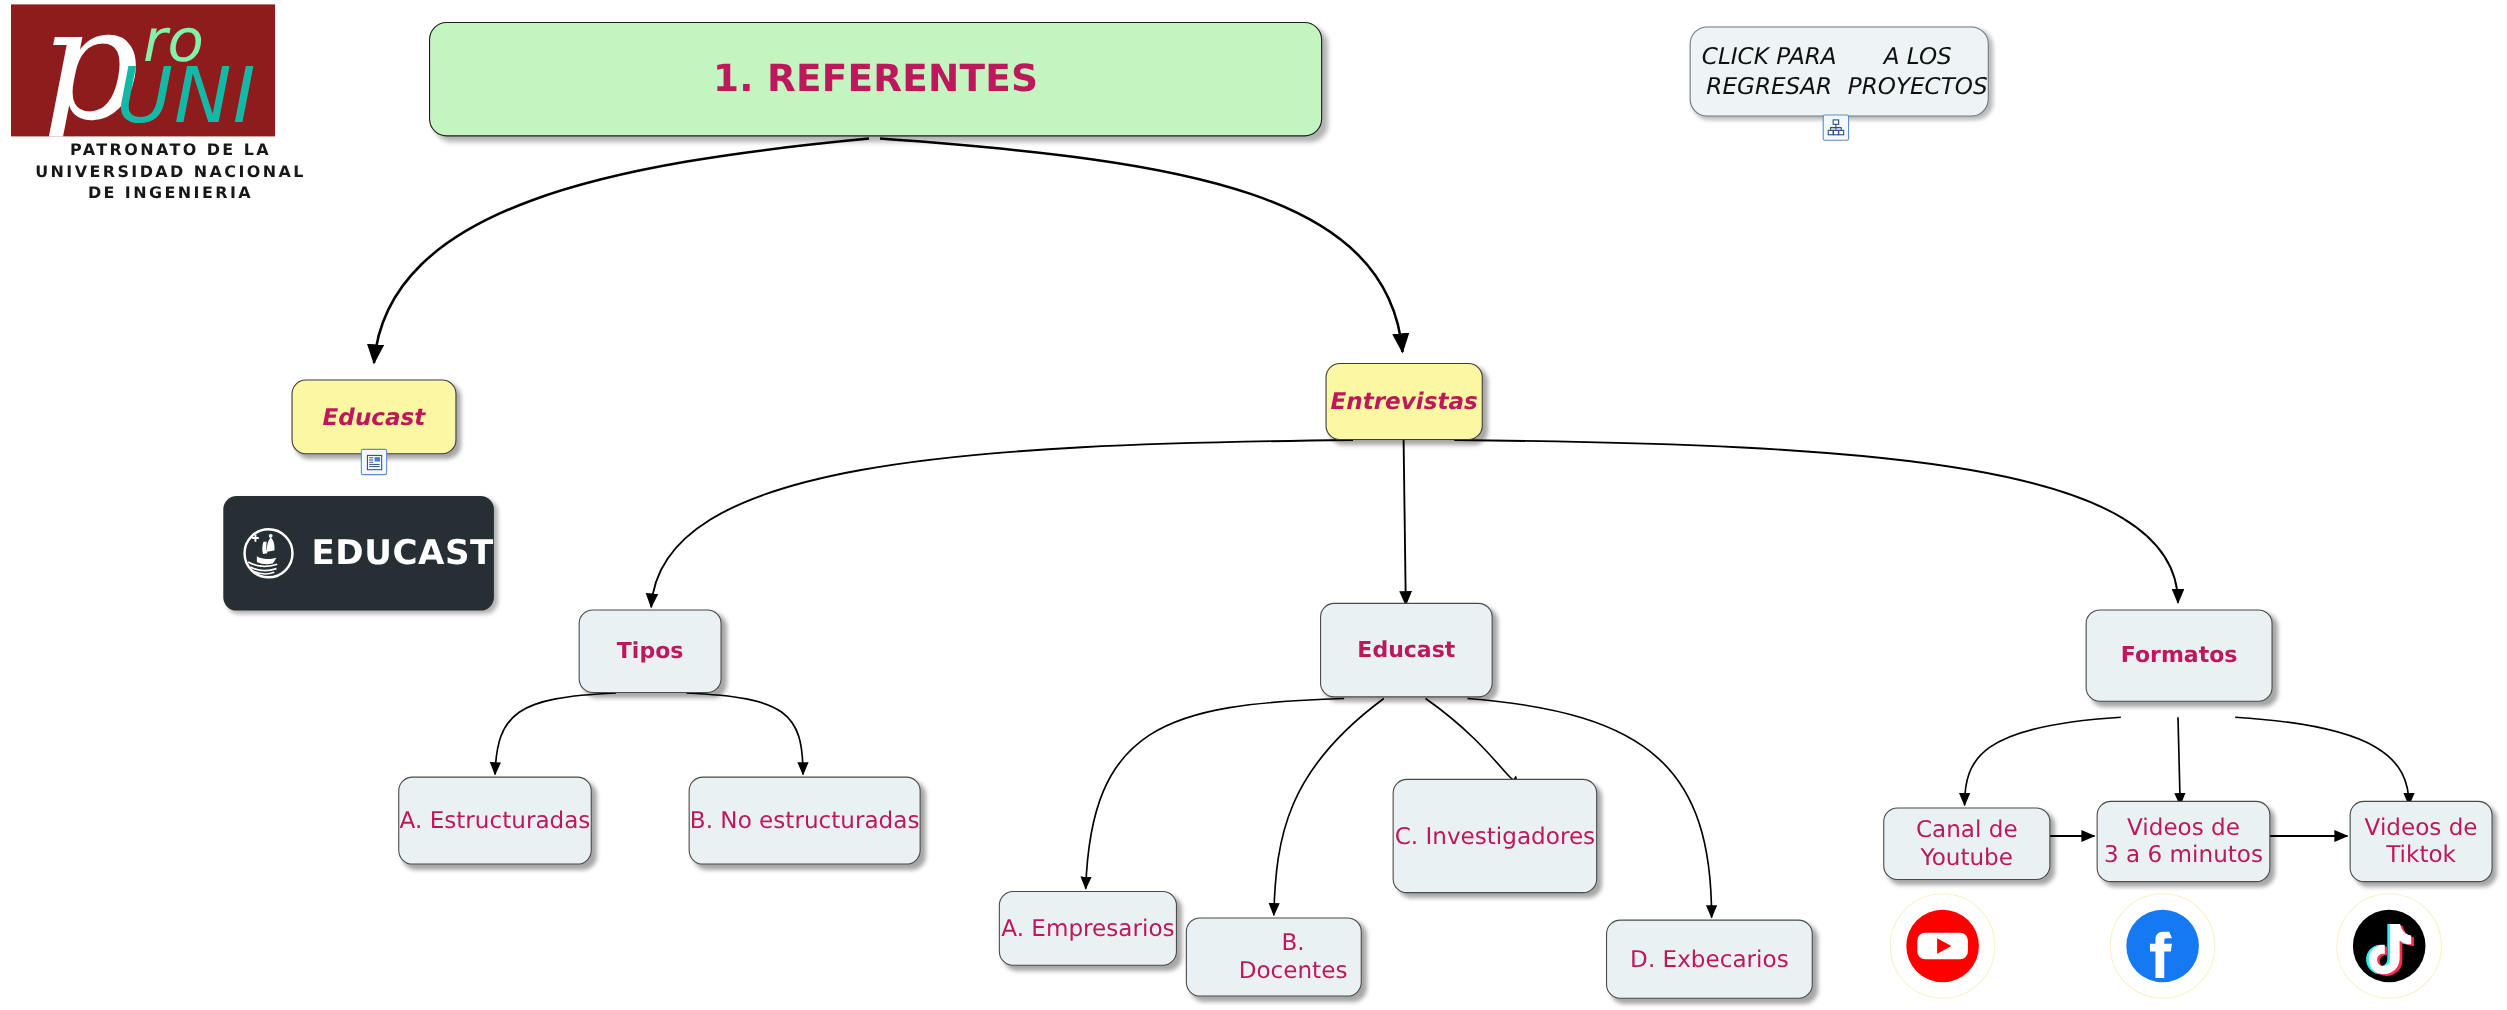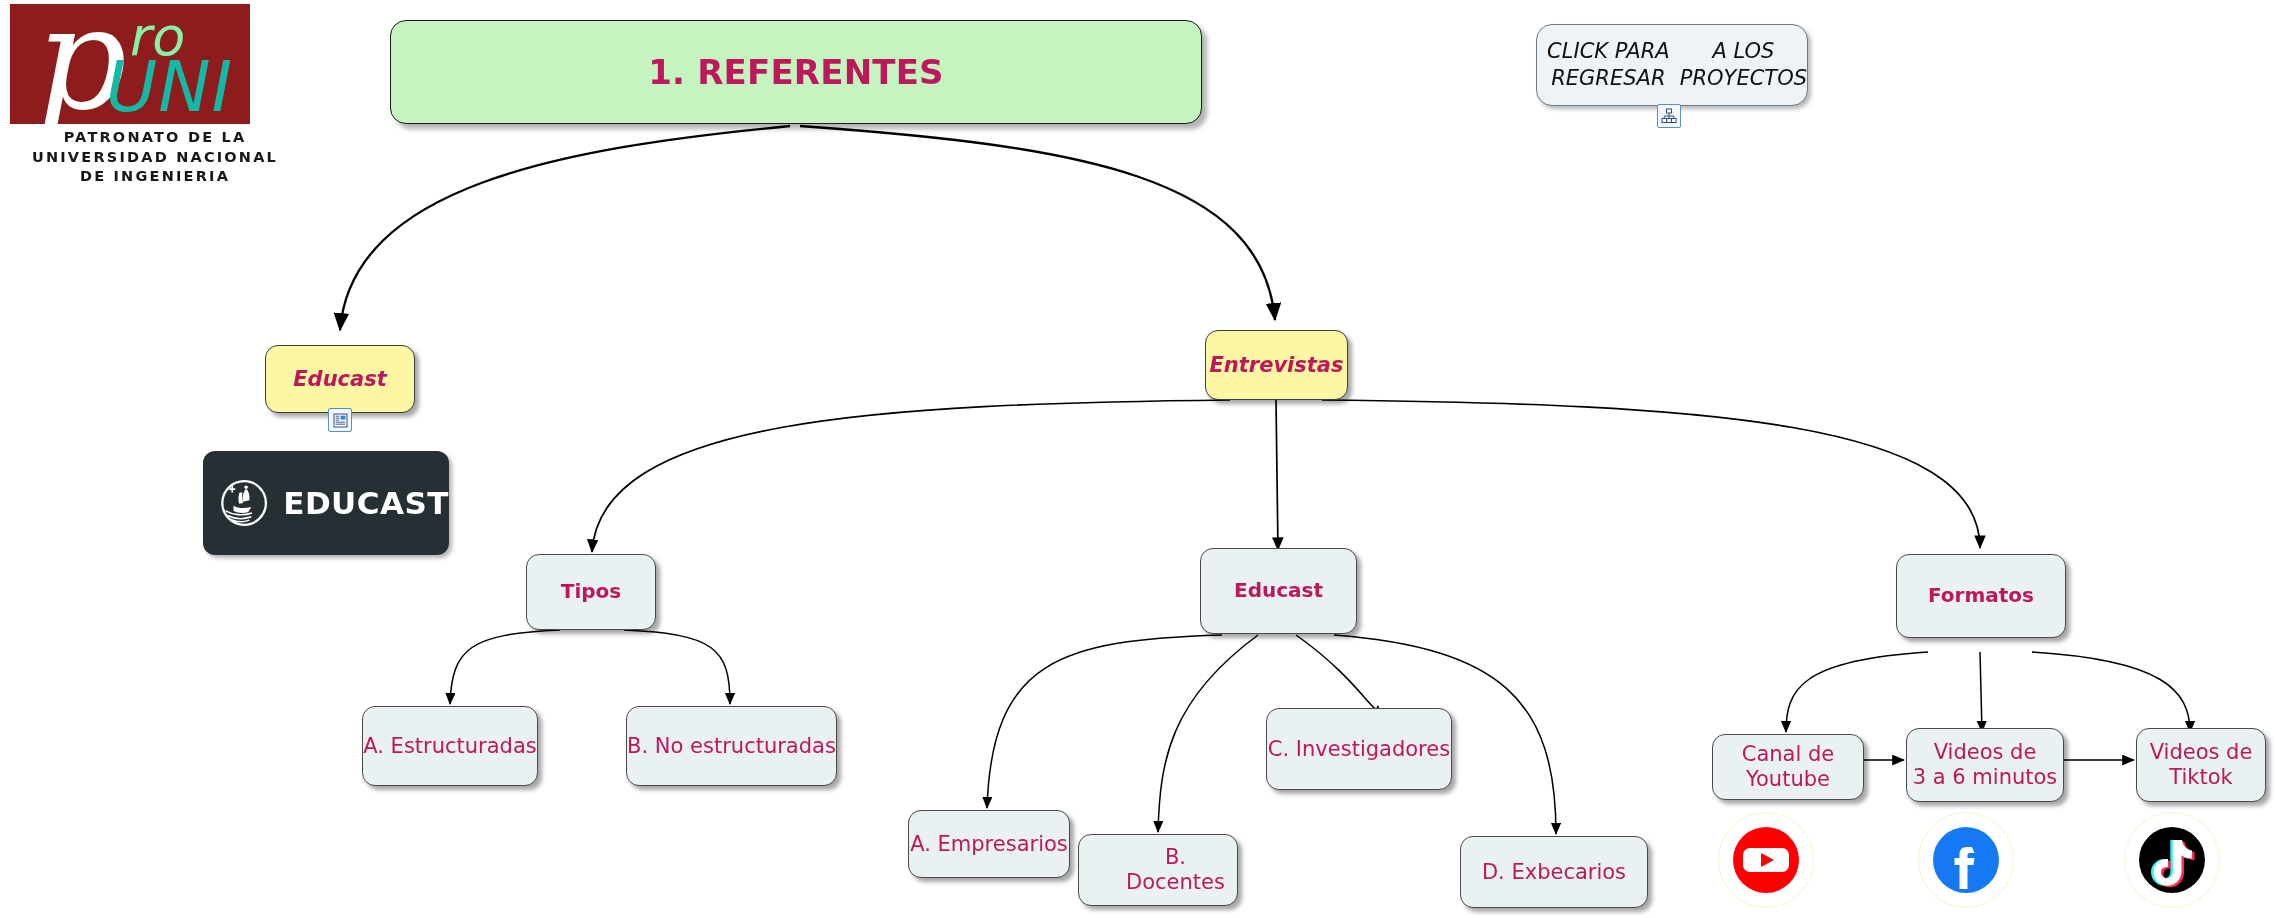--- a/index.html
+++ b/index.html
@@ -291,21 +291,21 @@
 
   <div class="node branch-node" style="left:1200px; top:548px; width:157px; height:86px;">Educast</div>
 
   <div class="node branch-node" style="left:1896px; top:554px; width:170px; height:84px;">Formatos</div>
 
   <div class="node leaf-node" style="left:362px; top:706px; width:176px; height:80px;">A. Estructuradas</div>
   <div class="node leaf-node" style="left:626px; top:706px; width:211px; height:80px;">B. No estructuradas</div>
 
   <div class="node leaf-node" style="left:908px; top:810px; width:162px; height:68px;">A. Empresarios</div>
   <div class="node leaf-node" style="left:1078px; top:834px; width:160px; height:72px;padding-left:35px;">B. Docentes</div>
-  <div class="node leaf-node" style="left:1266px; top:708px; width:186px; height:82px;">C. Investigadores</div>
+  <div class="node leaf-node" style="left:1266px; top:708px; width:186px; height:104px;">C. Investigadores</div>
   <div class="node leaf-node" style="left:1460px; top:836px; width:188px; height:72px;">D. Exbecarios</div>
 
   <div class="node leaf-node" style="left:1712px; top:734px; width:152px; height:66px;">Canal de
 Youtube</div>
   <div class="node leaf-node" style="left:1906px; top:728px; width:158px; height:74px;">Videos de
 3 a 6 minutos</div>
   <div class="node leaf-node" style="left:2136px; top:728px; width:130px; height:74px;">Videos de
 Tiktok</div>
 
   <div class="social" style="left:1718px; top:812px;">

